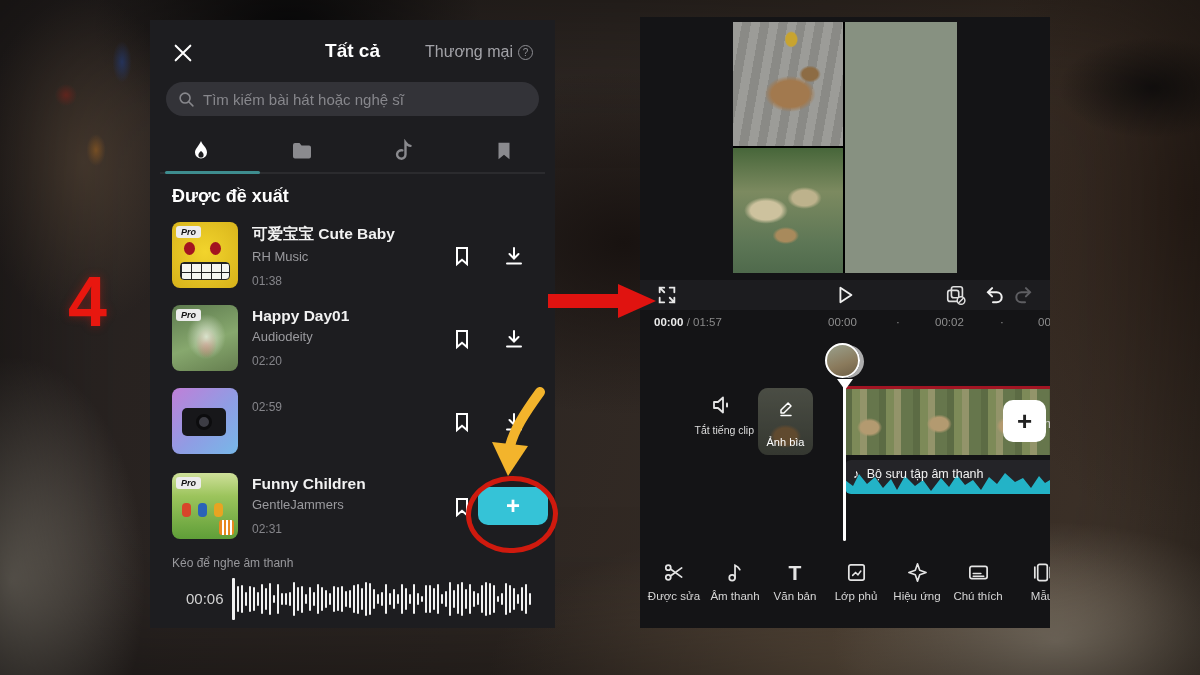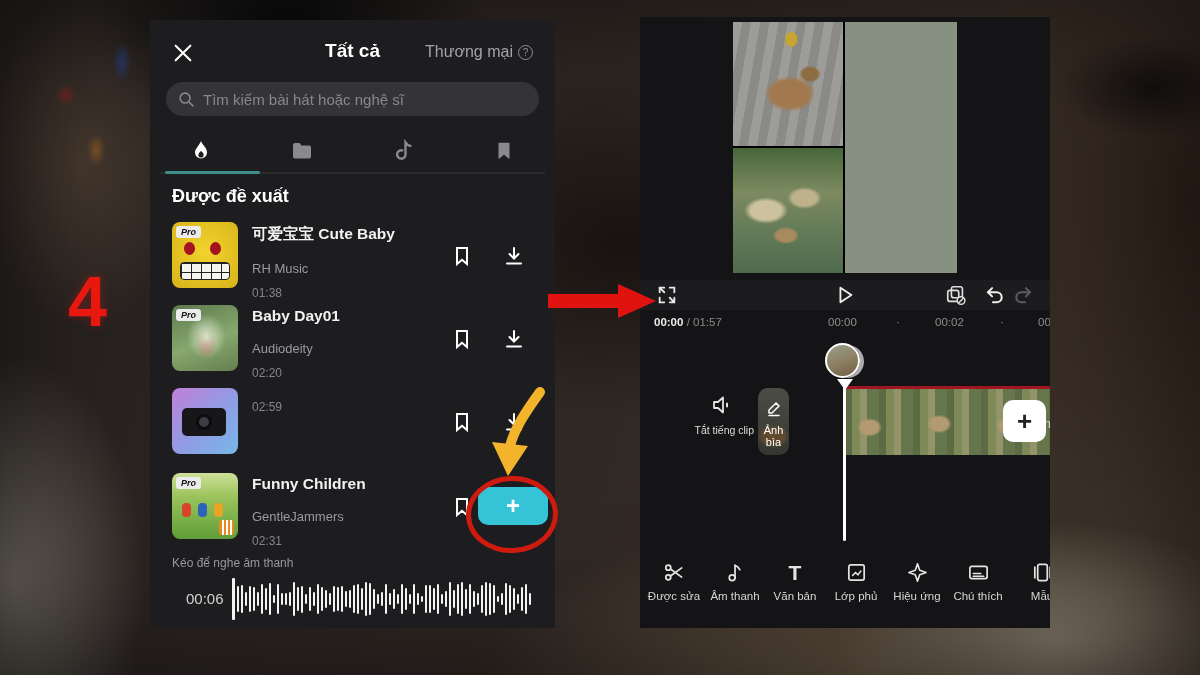--- a/index.html
+++ b/index.html
@@ -76,21 +76,21 @@
     border:3px solid #0c0c0e; border-radius:50%; }
   .t4 { background: linear-gradient(180deg, #cfe09a 0%, #9cc45c 35%, #5f9e38 100%); }
   .t4 .kid { position:absolute; width:9px; height:14px; border-radius:4px; bottom:22px; }
   .t4 .k1 { left:10px; background:#d8452a; } .t4 .k2 { left:26px; background:#2a63b8; }
   .t4 .k3 { left:42px; background:#e8a422; }
   .t4 .chart { position:absolute; right:4px; bottom:4px; width:15px; height:15px; background:#e8881e;
     border-radius:3px;
     background-image:linear-gradient(90deg, transparent 3px, #fff 3px 5px, transparent 5px 7px, #fff 7px 9px, transparent 9px 11px, #fff 11px 13px, transparent 13px); }
   .meta { position:absolute; left:102px; top:6px; width:296px; overflow:hidden; }
   .s-title { font-size:15.5px; font-weight:bold; color:#f2f2f2; white-space:nowrap; }
-  .s-artist { font-size:13px; color:#9a9a9e; margin-top:16px; }
+  .s-artist { font-size:13px; color:#9a9a9e; margin-top:4px; }
   .s-dur { font-size:12px; color:#85858a; margin-top:10px; }
   .row-ic { position:absolute; top:26px; width:24px; height:24px; cursor:pointer; }
   .row-ic.bm { left:300px; } .row-ic.dl { left:352px; }
   .add-song { position:absolute; left:328px; top:18px; width:70px; height:38px; border:none;
     background:#35c3d7; color:#fff; font-size:24px; font-weight:bold; border-radius:10px;
     line-height:34px; cursor:pointer; }
 
   .drag-hint { position:absolute; left:22px; top:536px; font-size:12px; color:#98989c; }
   .wave-time { position:absolute; left:36px; top:570px; font-size:15px; color:#d2d2d2; }
   .wave-bars { position:absolute; left:82px; top:556px; width:316px; height:46px;
@@ -137,21 +137,21 @@
   .pin .bubble { position:absolute; left:0; top:0; width:35px; height:35px; border-radius:50%;
     border:2.5px solid #fff; background:linear-gradient(160deg,#9aa08c 0%, #8a7a5c 60%, #6e5f46 100%);
     box-shadow: 5px 1px 0 -1px rgba(255,255,255,.65); }
   .pin .tip { position:absolute; left:12px; top:36px; width:0; height:0;
     border:8px solid transparent; border-top:11px solid #fff; }
   .playhead-line { position:absolute; left:203px; top:362px; width:3px; height:162px;
     background:#fff; border-radius:2px; z-index:3; }
 
   .mute-btn { position:absolute; left:50px; top:376px; width:64px; text-align:center; cursor:pointer; }
   .mute-btn .lbl { font-size:10.5px; color:#dcdcdc; margin-top:7px; white-space:nowrap;text-align:right; }
-  .cover-btn { position:absolute; left:118px; top:371px; width:31px; height:67px; border-radius:10px;
+  .cover-btn { position:absolute; left:118px; top:371px; width:55px; height:67px; border-radius:10px;
     overflow:hidden; cursor:pointer; text-align:center;
     background:
       radial-gradient(20px 15px at 50% 72%, #8a6a44 55%, rgba(138,106,68,0) 78%),
       linear-gradient(180deg, #6b6f62 0%, #4c5046 100%); }
   .cover-btn .shade { position:absolute; inset:0; background:rgba(0,0,0,.30); }
   .cover-btn svg { position:relative; margin-top:10px; }
   .cover-btn .lbl { position:absolute; left:0; right:0; bottom:7px; font-size:11px; color:#fff; }
 
   .video-track { position:absolute; left:205px; top:369px; width:205px; height:69px; overflow:hidden;
     background:
@@ -261,21 +261,21 @@
             <path d="M12 4 v10 M7.5 10 l4.5 4.5 4.5 -4.5 M5 19.5 h14" fill="none" stroke="#fff" stroke-width="2" stroke-linecap="round"></path>
           </svg>
       </span>
     </div>
 
     <div class="song" style="top:281px">
       <div class="thumb t2">
         <span class="badge">Pro</span>
       </div>
       <div class="meta">
-        <div class="s-title">Baby Day01</div>
+        <div class="s-title">Happy Day01</div>
         <div class="s-artist">Audiodeity</div>
         <div class="s-dur">02:20</div>
       </div>
       <span class="row-ic bm">
         <svg class="ic" width="24" height="24" viewBox="0 0 24 24">
             <path d="M7 4 h10 v16 l-5 -4.2 -5 4.2 Z" fill="none" stroke="#fff" stroke-width="2"></path>
           </svg>
       </span>
       <span class="row-ic dl">
         <svg class="ic" width="24" height="24" viewBox="0 0 24 24">
@@ -472,20 +472,29 @@
       </svg>
       <div class="lbl">Ảnh bìa</div>
     </div>
 
     <div class="video-track">
       <span class="redline"></span>
     </div>
     <span class="frag">m</span>
     <button class="add-clip">+</button>
 
+    <div class="audio-track">
+      <span class="lbl">
+        <span class="note">♪</span>
+        <span>Bộ sưu tập âm thanh</span>
+      </span>
+      <svg width="205" height="26" viewBox="0 0 205 26">
+        <path d="M0,26 L0,12 8,18 14,6 22,16 30,9 38,20 46,11 52,22 60,8 70,18 78,12 86,23 96,10 104,19 112,7 120,17 128,12 136,22 144,9 152,16 160,5 170,14 178,10 186,20 194,8 200,15 205,12 L205,26 Z" fill="#23b3c7"></path>
+      </svg>
+    </div>
 
     <div class="toolbar">
       <div class="tool" style="left:4px">
         <div class="ticon">
             <svg class="ic" width="23" height="23" viewBox="0 0 24 24">
           <circle cx="5.5" cy="7" r="2.6" fill="none" stroke="#e4e4e4" stroke-width="1.8"></circle>
           <circle cx="5.5" cy="17" r="2.6" fill="none" stroke="#e4e4e4" stroke-width="1.8"></circle>
           <path d="M7.8 8.3 L19.5 16.8 M7.8 15.7 L19.5 7.2" stroke="#e4e4e4" stroke-width="1.8" stroke-linecap="round"></path>
         </svg>
           </div>

